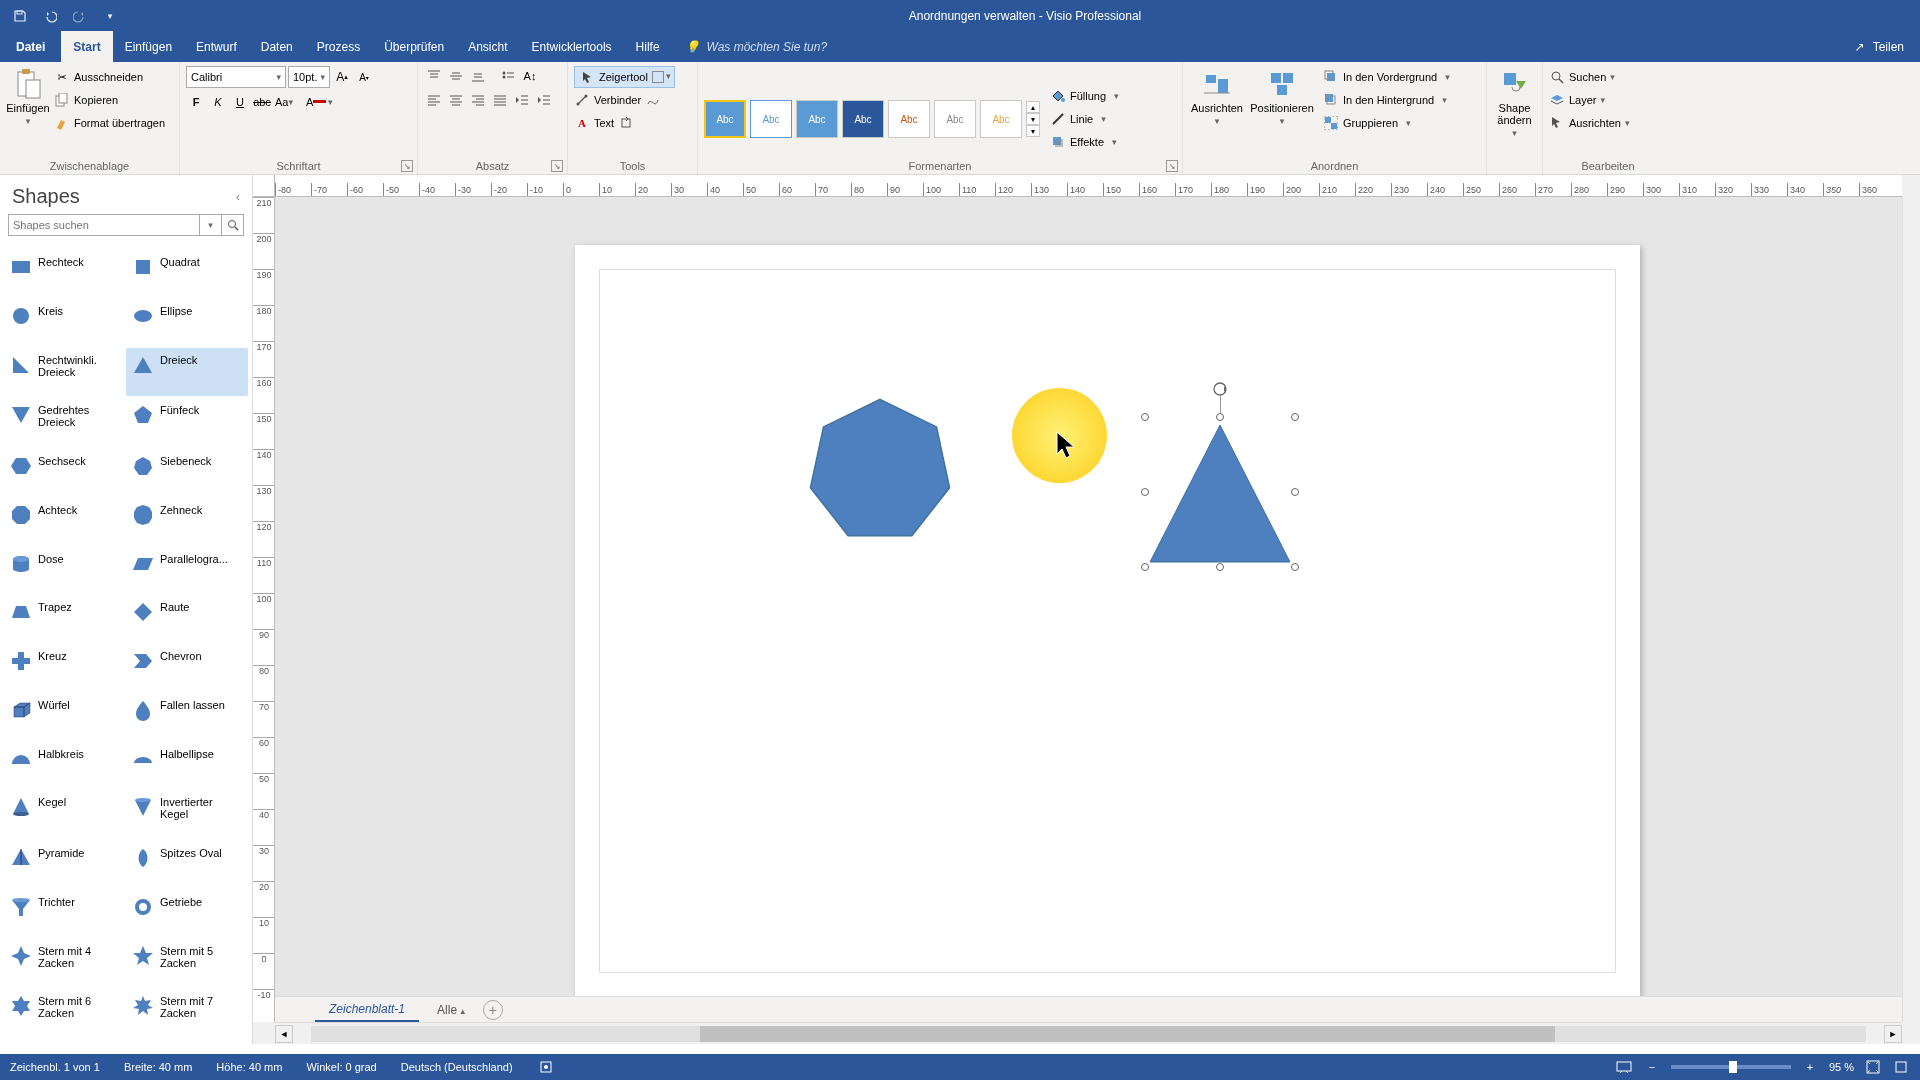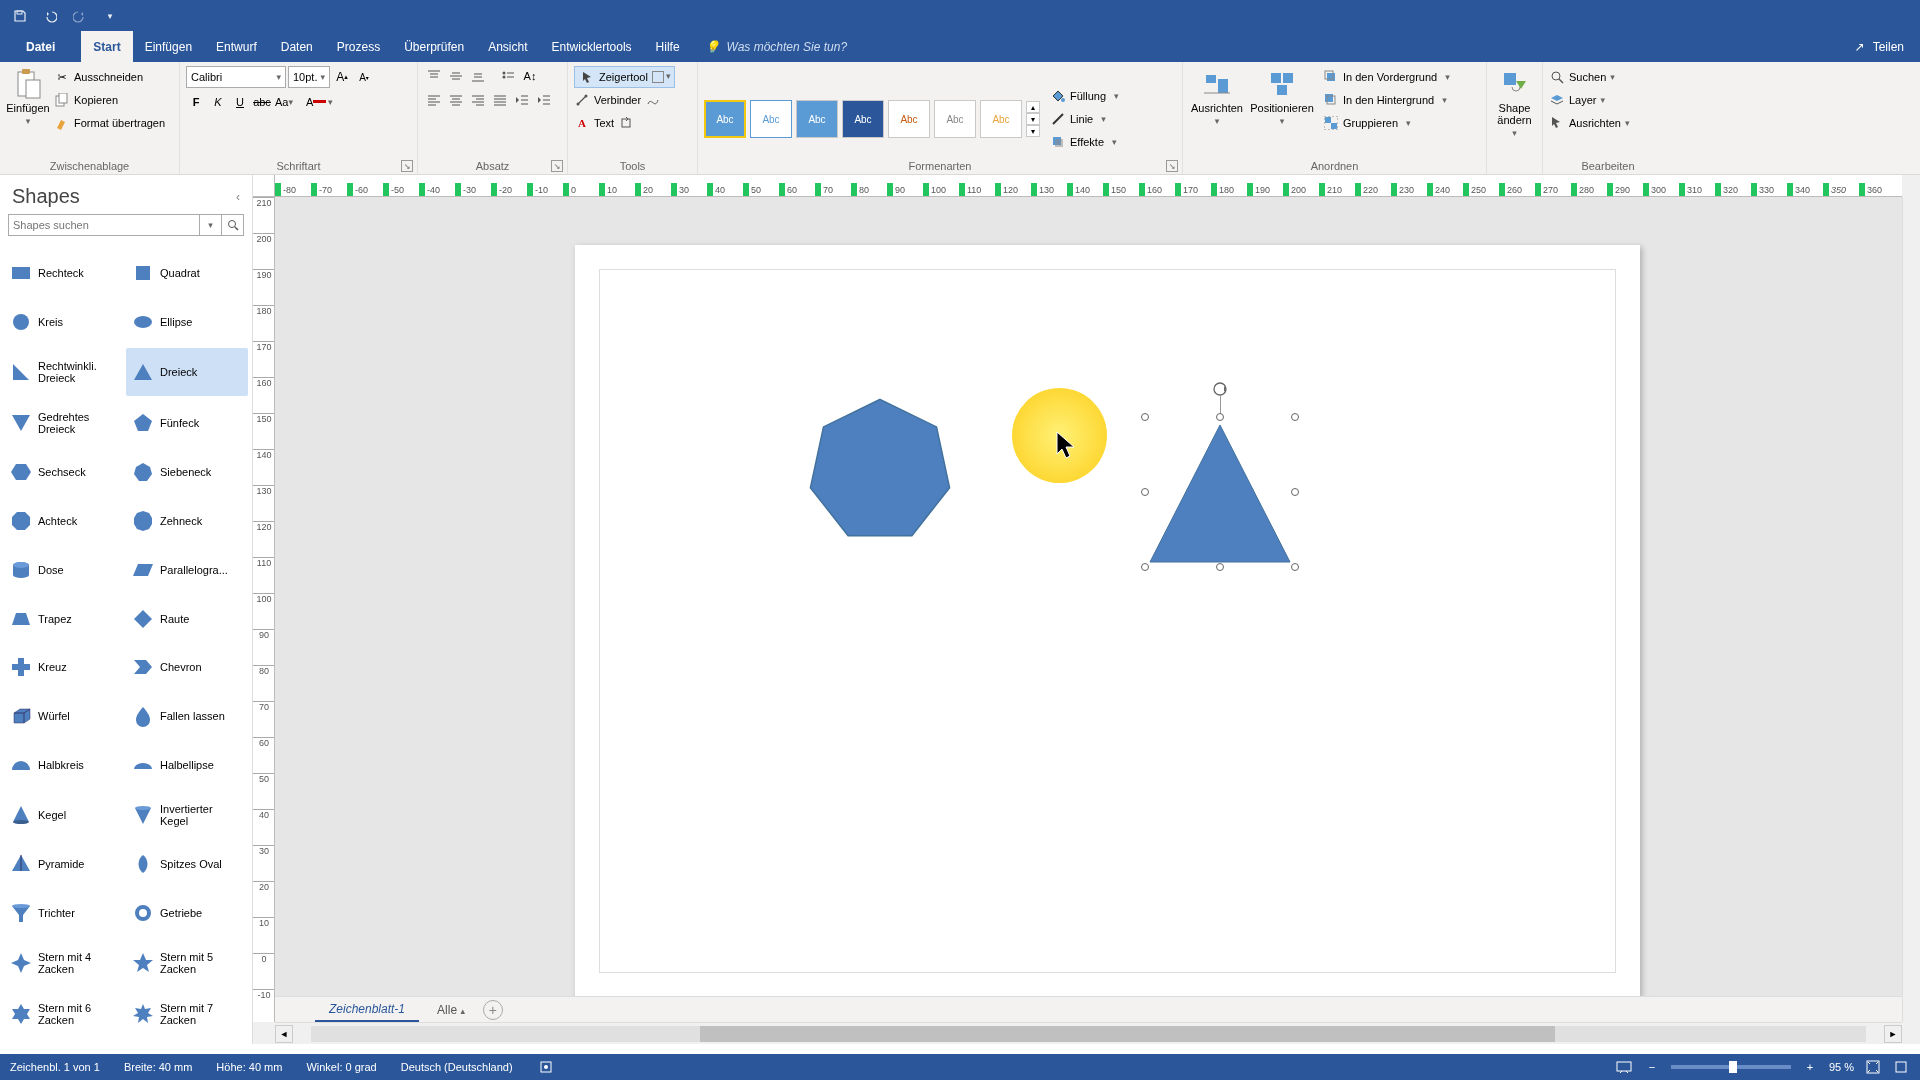--- a/index.html
+++ b/index.html
@@ -12,21 +12,21 @@
 .title-center { flex: 1; text-align: center; }
 .title-right { display: flex; align-items: center; gap: 10px; padding-right: 4px; }
 .avatar { width: 24px; height: 24px; background: #fff; border: 1px solid #ccc; }
 .win-btn { width: 40px; height: 31px; display: flex; align-items: center; justify-content: center; color: #fff; }
 .win-btn svg { stroke: #fff; }
 
 
 .ribbon-tabs { height: 31px; background: #2b579a; display: flex; align-items: stretch; color: #fff; font-size: 12px; }
 .rtab { padding: 0 12px; display: flex; align-items: center; cursor: pointer; }
 .rtab.active { background: #f3f2f1; color: #2b579a; font-weight: 600; }
-.rtab.file { font-weight: 600; padding: 0 26px; }
+.rtab.file { font-weight: 600; padding: 0 16px; }
 .tell-me { display: flex; align-items: center; gap: 6px; padding-left: 14px; color: #d0ddf0; font-style: italic; font-size: 12px; }
 .ribbon-right { margin-left: auto; display: flex; align-items: center; gap: 8px; padding-right: 16px; }
 
 
 .ribbon { height: 113px; background: #f3f2f1; border-bottom: 1px solid #d9d9d9; display: flex; }
 .rgroup { border-right: 1px solid #e1e1e1; padding: 4px 6px 2px 6px; display: flex; flex-direction: column; position: relative; }
 .rgroup-label { position: absolute; bottom: 2px; left: 0; right: 0; text-align: center; font-size: 11px; color: #666; }
 .rgroup-body { flex: 1; display: flex; align-items: flex-start; gap: 4px; }
 .dialog-launcher { position: absolute; bottom: 2px; right: 4px; width: 12px; height: 12px; border: 1px solid #999; font-size: 8px; display:flex; align-items:center; justify-content:center; color:#666;}
 
@@ -53,30 +53,30 @@
 
 .shapes-pane { width: 253px; background: #fff; border-right: 1px solid #ddd; display: flex; flex-direction: column; }
 .shapes-title { padding: 10px 12px 6px; font-size: 20px; color: #444; display:flex; align-items:center; justify-content:space-between;}
 .shapes-search { margin: 0 8px 8px; display: flex; }
 .shapes-search input { flex:1; height: 22px; border: 1px solid #ababab; font-size: 11px; padding: 0 4px; color:#888;}
 .shapes-search .sbtn { width: 22px; height: 22px; border:1px solid #ababab; border-left:none; display:flex;align-items:center;justify-content:center;}
 .cat-list { font-size: 12px; color: #333; }
 .cat-item { padding: 4px 12px; cursor:pointer;}
 .cat-item.active { background: #cde0f6; color: #2b579a; font-weight: 600;}
 .shape-grid { flex:1; overflow-y: auto; padding: 6px 4px; display: grid; grid-template-columns: 1fr 1fr; gap: 2px 0; font-size: 11px; }
-.shape-item { display: flex; align-items: center; gap: 6px; padding: 6px 6px; border-radius:2px;}
+.shape-item { display: flex; align-items: flex-start; gap: 6px; padding: 6px 6px; border-radius:2px;}
 .shape-item.sel { background: #cde0f6; }
 .shape-ico { width: 22px; height: 22px; flex-shrink:0; display:flex;align-items:center;justify-content:center;}
 
 
 .canvas-wrap { flex: 1; position: relative; background: #f0f0f0; }
 .h-ruler { position: absolute; top: 0; left: 22px; right: 18px; height: 22px; background: #fff; border-bottom: 1px solid #bbb; font-size: 9px; color: #555; overflow:hidden;}
 .v-ruler { position: absolute; top: 22px; bottom: 22px; left: 0; width: 22px; background: #fff; border-right: 1px solid #bbb; font-size: 9px; color: #555; overflow:hidden;}
 .ruler-corner { position:absolute; top:0; left:0; width:22px; height:22px; background:#fff; border-right:1px solid #bbb; border-bottom:1px solid #bbb;}
-.h-ruler .tick { position:absolute; top:8px; height:22px; border-left:6px solid #22c55e; padding-left:2px; line-height:10px; padding-top:2px;}
+.h-ruler .tick { position:absolute; top:8px; height:22px; border-left:1px solid #22c55e; padding-left:2px; line-height:10px; padding-top:2px;}
 .v-ruler .tick { position:absolute; left:0; width:22px; border-top:1px solid #aaa; text-align:center; line-height:10px;}
 .canvas-scroll { position:absolute; top:22px; left:22px; right:18px; bottom:22px; background:#e6e6e6; overflow:hidden;}
 .page { position:absolute; top:48px; left:300px; width:1065px; height:752px; background:#fff; box-shadow: 2px 2px 6px rgba(0,0,0,.25);}
 .page-inner { position:absolute; inset: 24px; border:1px solid #ddd;}
 .v-scrollbar { position:absolute; top:22px; right:0; bottom:22px; width:18px; background:#f0f0f0; border-left:1px solid #ddd;}
 .h-scrollbar { position:absolute; bottom:0; left:22px; right:18px; height:22px; background:#f0f0f0; border-top:1px solid #ddd; display:flex; align-items:center;}
 .h-scroll-track { flex:1; height:16px; margin:0 18px; background:#e0e0e0; position:relative;}
 .h-scroll-thumb { position:absolute; left:25%; width:55%; top:0; bottom:0; background:#c0c0c0;}
 .scroll-btn { width:18px; height:18px; border:1px solid #ccc; display:flex;align-items:center;justify-content:center; font-size:9px;}
 
@@ -121,20 +121,21 @@
         </svg>
       </span>
     <span class="qat-btn">
         <svg width="14" height="14" viewBox="0 0 14 14">
           <path d="M5 3a5 5 0 1 0 5 5" fill="none" stroke="#fff" stroke-width="1.2" opacity=".5"></path>
           <path d="M10 3l-2 2 2 2z" fill="#fff" opacity=".5"></path>
         </svg>
       </span>
     <span class="qat-btn" style="font-size:9px;">▾</span>
   </div>
+  <div class="title-center">Anordnungen verwalten  -  Visio Professional</div>
 </div>
 
 <div class="ribbon-tabs">
   <div class="rtab file">Datei</div>
   <div class="rtab active">Start</div>
   <div class="rtab">Einfügen</div>
   <div class="rtab">Entwurf</div>
   <div class="rtab">Daten</div>
   <div class="rtab">Prozess</div>
   <div class="rtab">Überprüfen</div>

